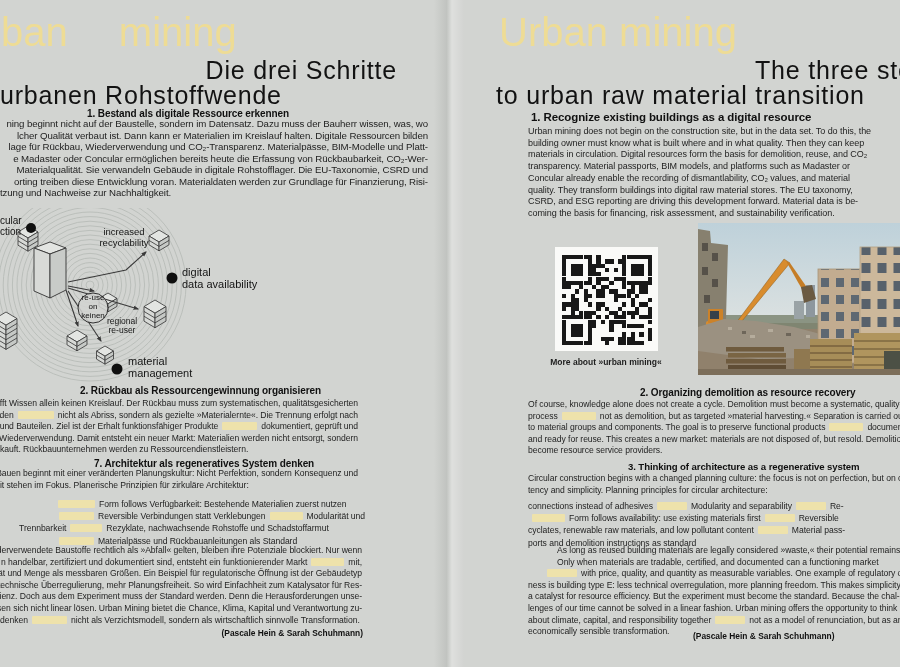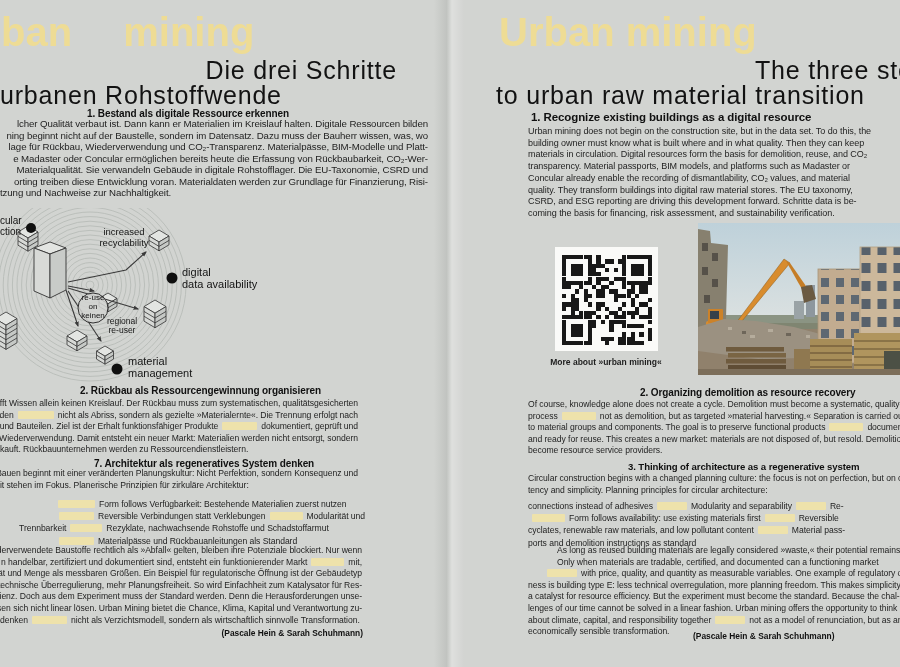--- a/index.html
+++ b/index.html
@@ -2,21 +2,21 @@
 <html><head>
 <meta charset="utf-8">
 <style>
   html,body { margin:0; padding:0; }
   body {
     width:900px; height:667px; overflow:hidden; position:relative;
     background:#d2d4d1; color:#1e1e1e;
     font-family:"Liberation Sans", sans-serif;
   }
   
-  .ymtitle { position:absolute; font-size:40px; font-weight:bold; color:#eedc95; letter-spacing:0; white-space:nowrap; }
+  .ymtitle { position:absolute; font-size:40px; font-weight:normal; color:#eedc95; letter-spacing:0; white-space:nowrap; }
   #l-title { left:1px; top:10px; word-spacing:40px; }
   #r-title { left:499px; top:10px; }
   
   .headline { position:absolute; font-size:25px; color:#121212; letter-spacing:0.8px; white-space:nowrap; font-weight:400; }
   #l-h1 { right:503px; top:56px; }
   #l-h2 { left:0px; top:81px; }
   #r-h1 { left:755px; top:56px; }
   #r-h2 { left:496px; top:81px; }
   
   .subhead { position:absolute; font-weight:bold; color:#101010; white-space:nowrap; letter-spacing:-0.1px; font-size:10px; }
@@ -74,22 +74,22 @@
 </head>
 <body>
 
 <div id="gutter"></div>
 
 <div id="l-title" class="ymtitle">ban mining</div>
 <div id="l-h1" class="headline">Die drei Schritte</div>
 <div id="l-h2" class="headline">urbanen Rohstoffwende</div>
 <div id="l-sub1" class="subhead">1. Bestand als digitale Ressource erkennen</div>
 <div id="l-p1" class="lines flush-r fs-a">
+    <div class="tline">ning beginnt nicht auf der Baustelle, sondern im Datensatz. Dazu muss der Bauherr wissen, was, wo</div>
     <div class="tline">lcher Qualität verbaut ist. Dann kann er Materialien im Kreislauf halten. Digitale Ressourcen bilden</div>
-    <div class="tline">ning beginnt nicht auf der Baustelle, sondern im Datensatz. Dazu muss der Bauherr wissen, was, wo</div>
     <div class="tline">lage für Rückbau, Wiederverwendung und CO₂-Transparenz. Materialpässe, BIM-Modelle und Platt-</div>
     <div class="tline">e Madaster oder Concular ermöglichen bereits heute die Erfassung von Rückbaubarkeit, CO₂-Wer-</div>
     <div class="tline">Materialqualität. Sie verwandeln Gebäude in digitale Rohstofflager. Die EU-Taxonomie, CSRD und</div>
     <div class="tline">orting treiben diese Entwicklung voran. Materialdaten werden zur Grundlage für Finanzierung, Risi-</div>
     <div class="tline left">tzung und Nachweise zur Nachhaltigkeit.</div>
   </div>
 
 <svg id="diagram-svg" width="260" height="180">
   <defs>
     <marker id="ah" markerWidth="6" markerHeight="6" refX="4" refY="2" orient="auto">
@@ -245,21 +245,21 @@
 <div id="r-h1" class="headline">The three ste</div>
 <div id="r-h2" class="headline">to urban raw material transition</div>
 <div id="r-sub1" class="subhead">1. Recognize existing buildings as a digital resource</div>
 <div id="r-p1" class="lines flush-l fs-c">
     <div class="tline">Urban mining does not begin on the construction site, but in the data set. To do this, the</div>
     <div class="tline">building owner must know what is built where and in what quality. Then they can keep</div>
     <div class="tline">materials in circulation. Digital resources form the basis for demolition, reuse, and CO₂</div>
     <div class="tline">transparency. Material passports, BIM models, and platforms such as Madaster or</div>
     <div class="tline">Concular already enable the recording of dismantlability, CO₂ values, and material</div>
     <div class="tline">quality. They transform buildings into digital raw material stores. The EU taxonomy,</div>
-    <div class="tline">CSRD, and ESG reporting are driving this development forward. Schritte data is be-</div>
+    <div class="tline">CSRD, and ESG reporting are driving this development forward. Material data is be-</div>
     <div class="tline">coming the basis for financing, risk assessment, and sustainability verification.</div>
   </div>
 
 <div id="qr-card">
   <div id="qr">
       <i style="left:0.0px;top:0.0px"></i>
       <i style="left:4.3px;top:0.0px"></i>
       <i style="left:8.6px;top:0.0px"></i>
       <i style="left:12.9px;top:0.0px"></i>
       <i style="left:17.2px;top:0.0px"></i>

